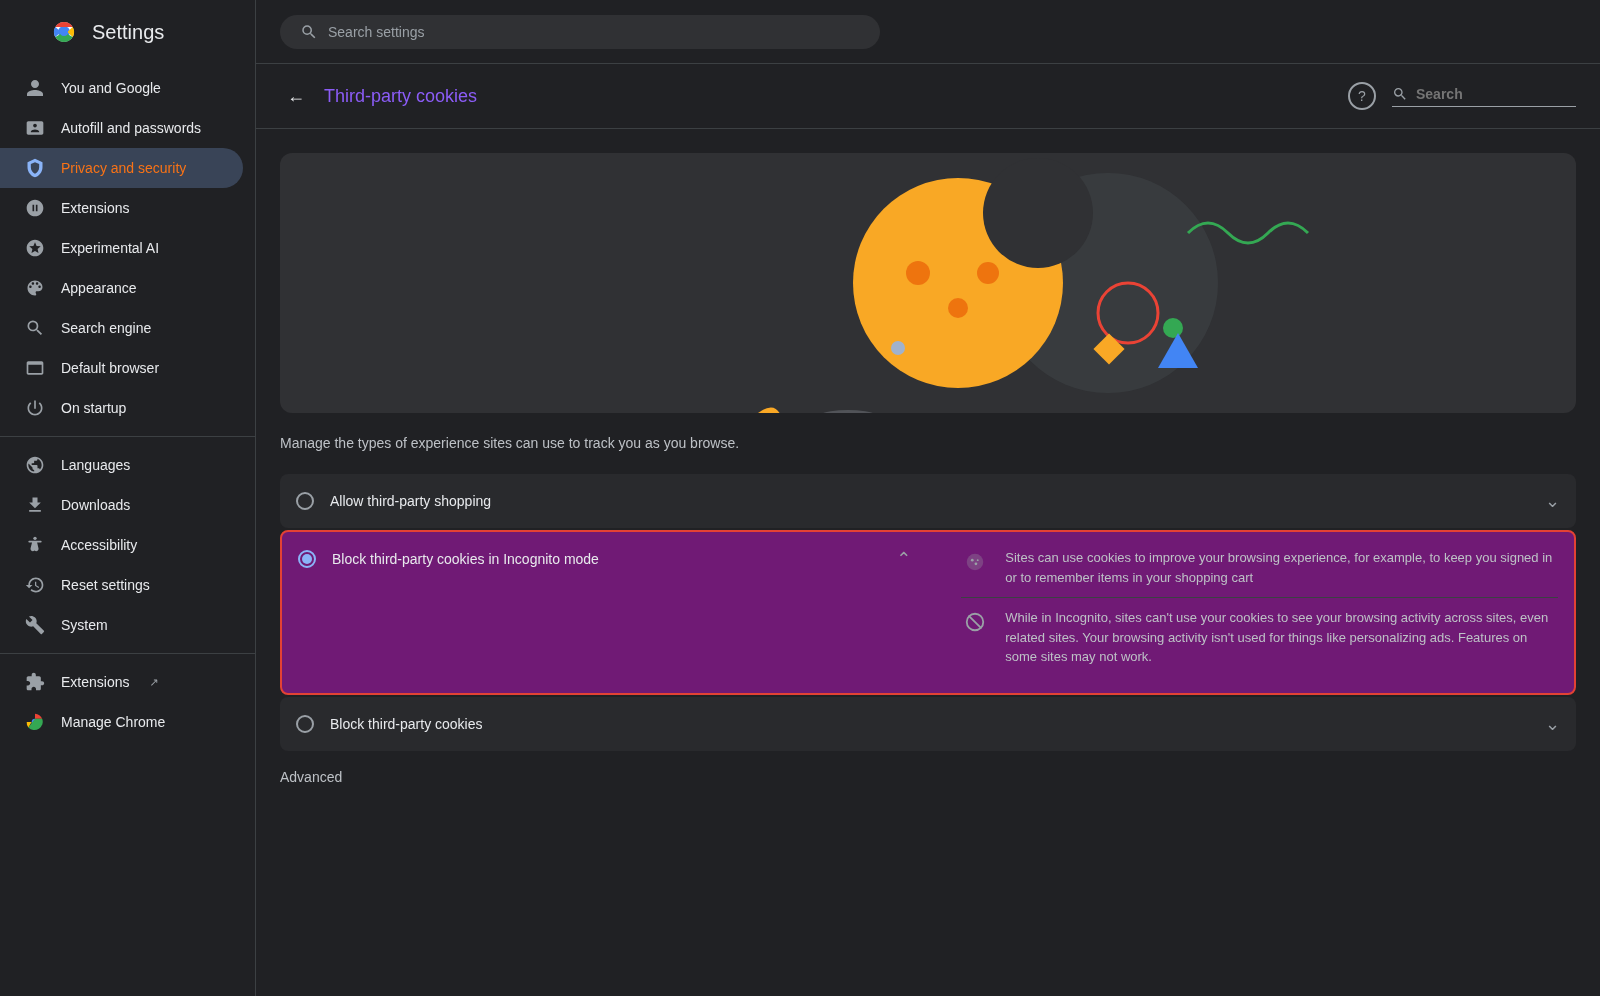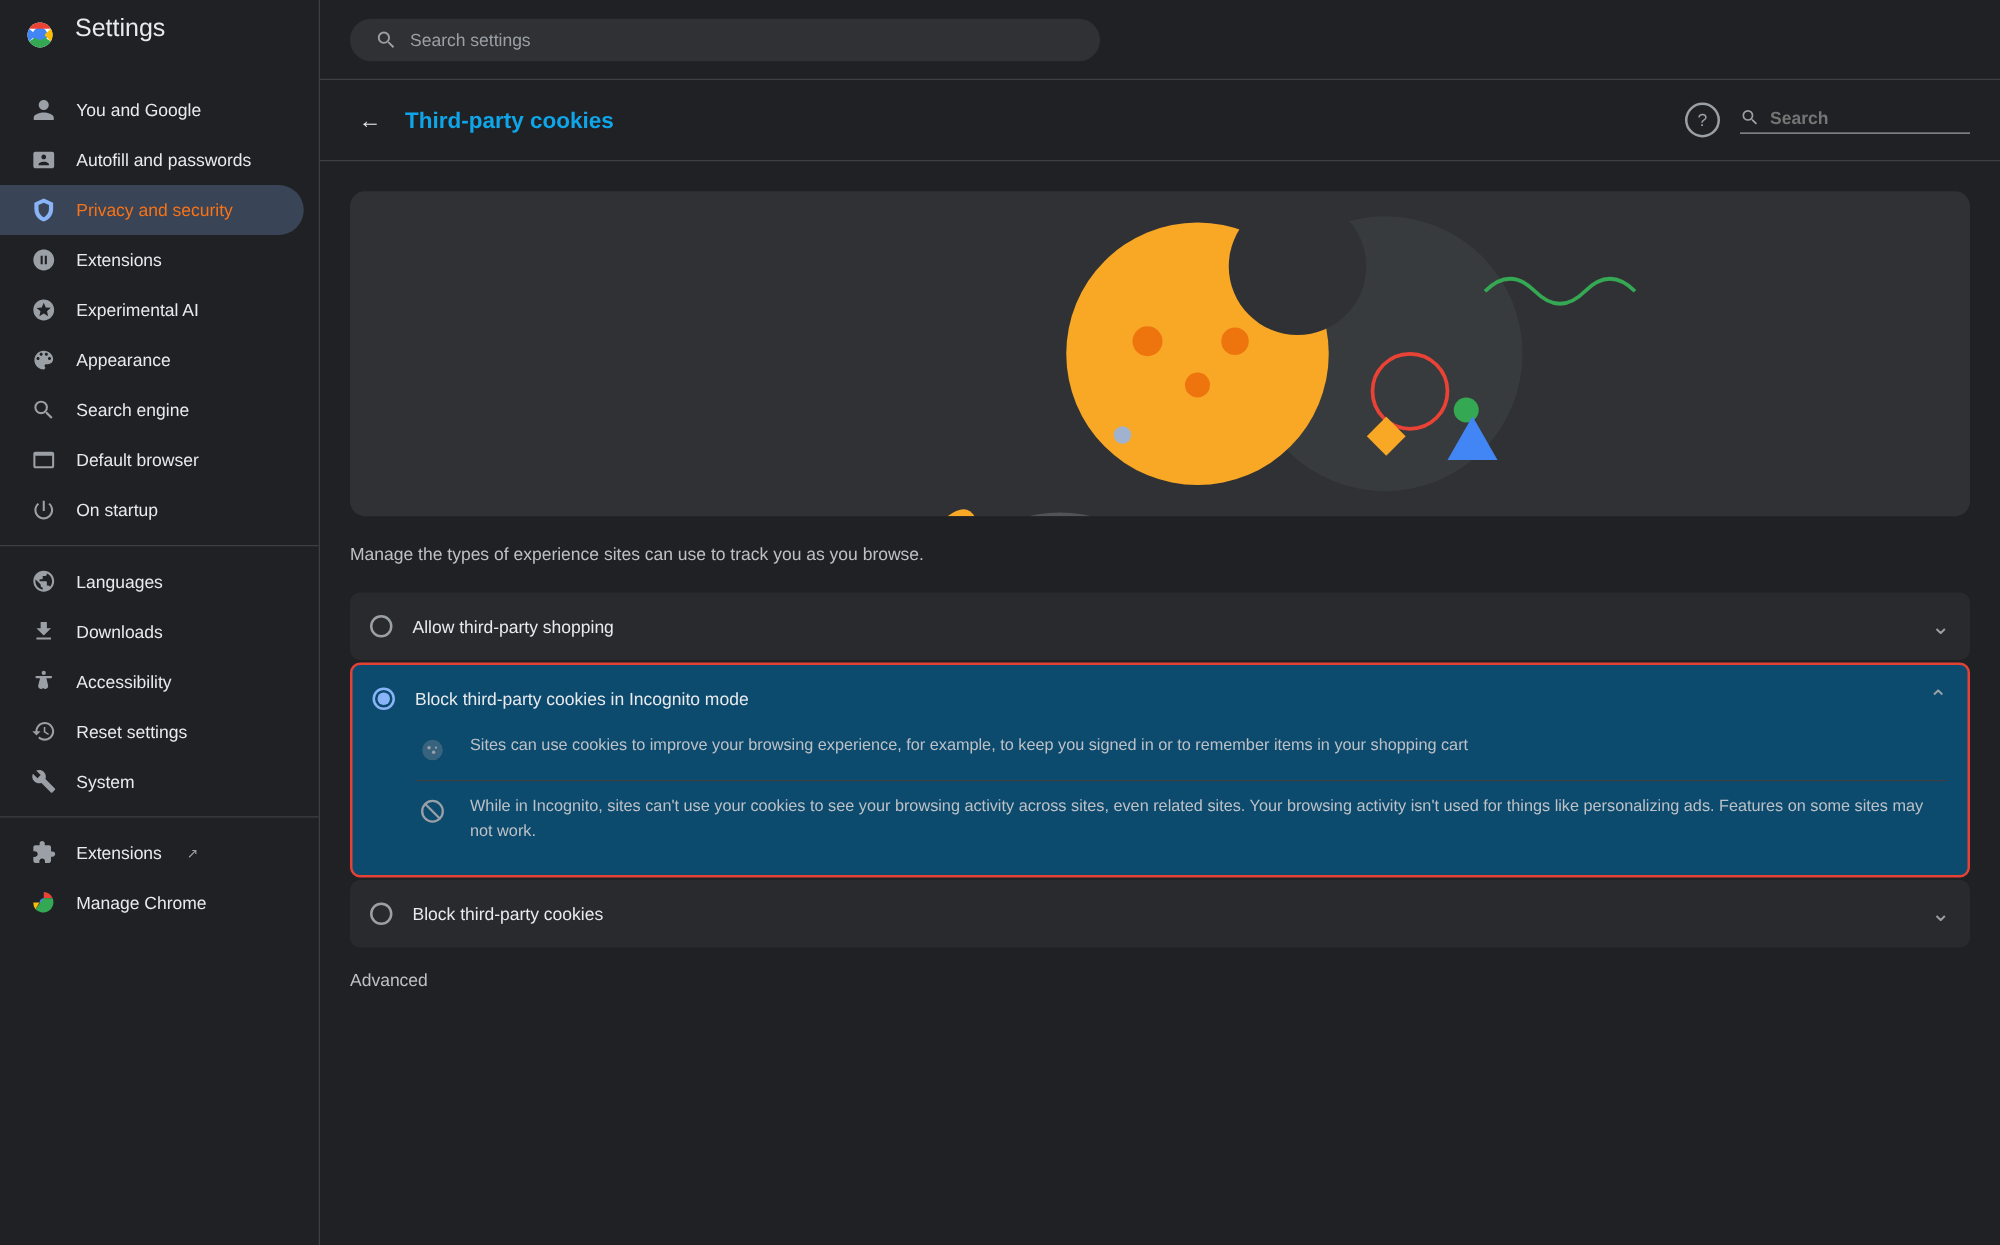--- a/index.html
+++ b/index.html
@@ -20,24 +20,25 @@
       background: #202124;
       display: flex;
       flex-direction: column;
       height: 100%;
       border-right: 1px solid #3c4043;
       flex-shrink: 0;
     }
 
     .sidebar-header {
       display: flex;
-      align-items: flex-start;
+      align-items: center;
       padding: 12px 16px;
       height: 64px;
       gap: 12px;
+      margin-left: 32px;
     }
 
     .chrome-logo {
       width: 32px;
       height: 32px;
       flex-shrink: 0;
     }
 
     .sidebar-title {
       font-size: 20px;
@@ -192,22 +193,22 @@
       display: flex;
       align-items: center;
       justify-content: center;
       border-radius: 50%;
       width: 32px;
       height: 32px;
     }
 
     .panel-title {
       font-size: 18px;
-      font-weight: 700;
-      color: #0ea5e9;
+      font-weight: 400;
+      color: #8b5cf6;
     }
 
     .help-btn {
       width: 28px;
       height: 28px;
       border: 2px solid #9aa0a6;
       border-radius: 50%;
       display: flex;
       align-items: center;
       justify-content: center;
@@ -250,22 +251,22 @@
       background: #292a2d;
       margin-bottom: 2px;
     }
 
     .option-row:first-of-type {
       border-radius: 8px 8px 0 0;
     }
 
     .option-row.highlighted {
       border: 2px solid #e34234;
-      background: #0c4a6e;
-      flex-direction: column;
+      background: #701a75;
+      flex-direction: row;
       align-items: flex-start;
       padding: 16px;
     }
 
     .option-row-main {
       display: flex;
       align-items: center;
       gap: 16px;
       width: 100%;
     }

